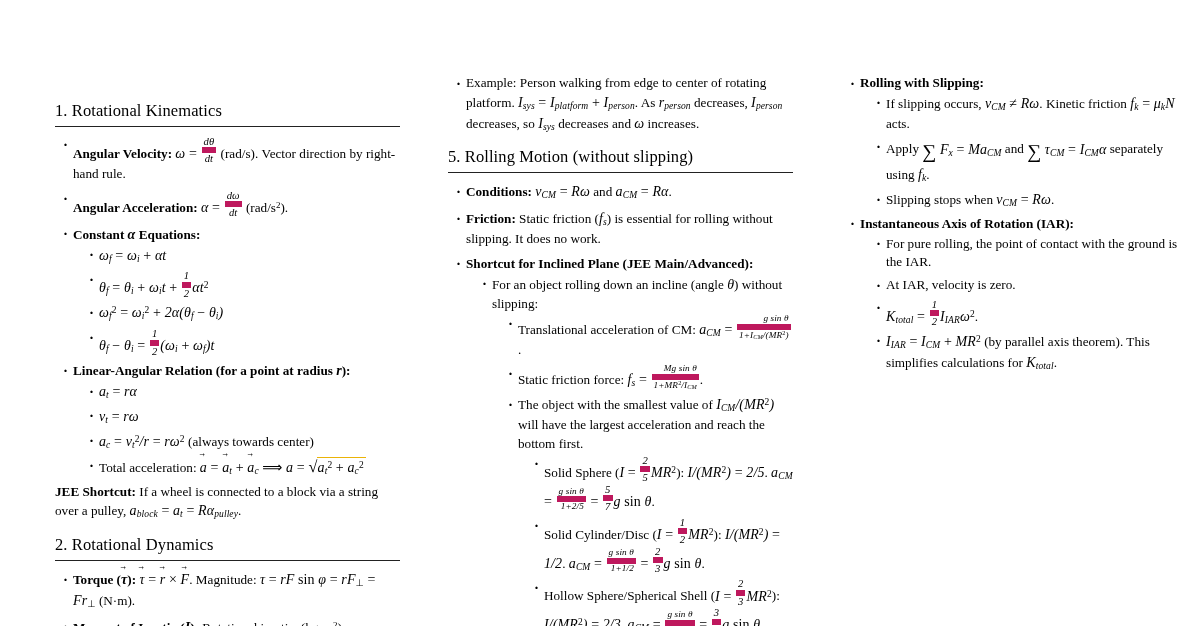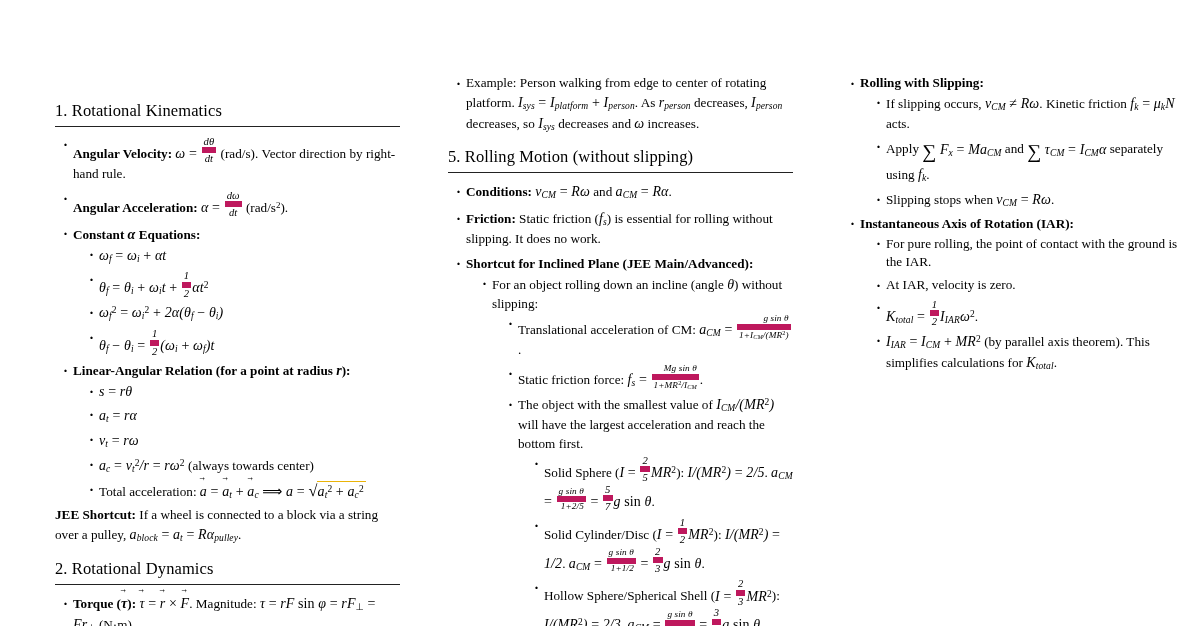--- a/index.html
+++ b/index.html
@@ -209,23 +209,20 @@
             </li>
             <li class="item tight">
               <span class="m">θ<sub>f</sub> <span class="op">−</span> θ<sub>i</sub> <span class="op">=</span> <span class="frac"><span class="num">1</span><span class="den">2</span></span>(ω<sub>i</sub> <span class="op">+</span> ω<sub>f</sub>)t</span>
             </li>
           </ul>
         </li>
 
         <li class="item tight">
           <b>Linear-Angular Relation (for a point at radius <span class="m">r</span>):</b>
           <ul class="lvl2">
-            <li class="item">
-              <span class="m">s <span class="op">=</span> rθ</span>
-            </li>
             <li class="item">
               <span class="m">a<sub>t</sub> <span class="op">=</span> rα</span>
             </li>
             <li class="item">
               <span class="m">v<sub>t</sub> <span class="op">=</span> rω</span>
             </li>
             <li class="item">
               <span class="m">a<sub>c</sub> <span class="op">=</span> v<sub>t</sub><sup>2</sup>/r <span class="op">=</span> rω<sup>2</sup></span>
               <span class="mr">(always towards center)</span>
             </li>

